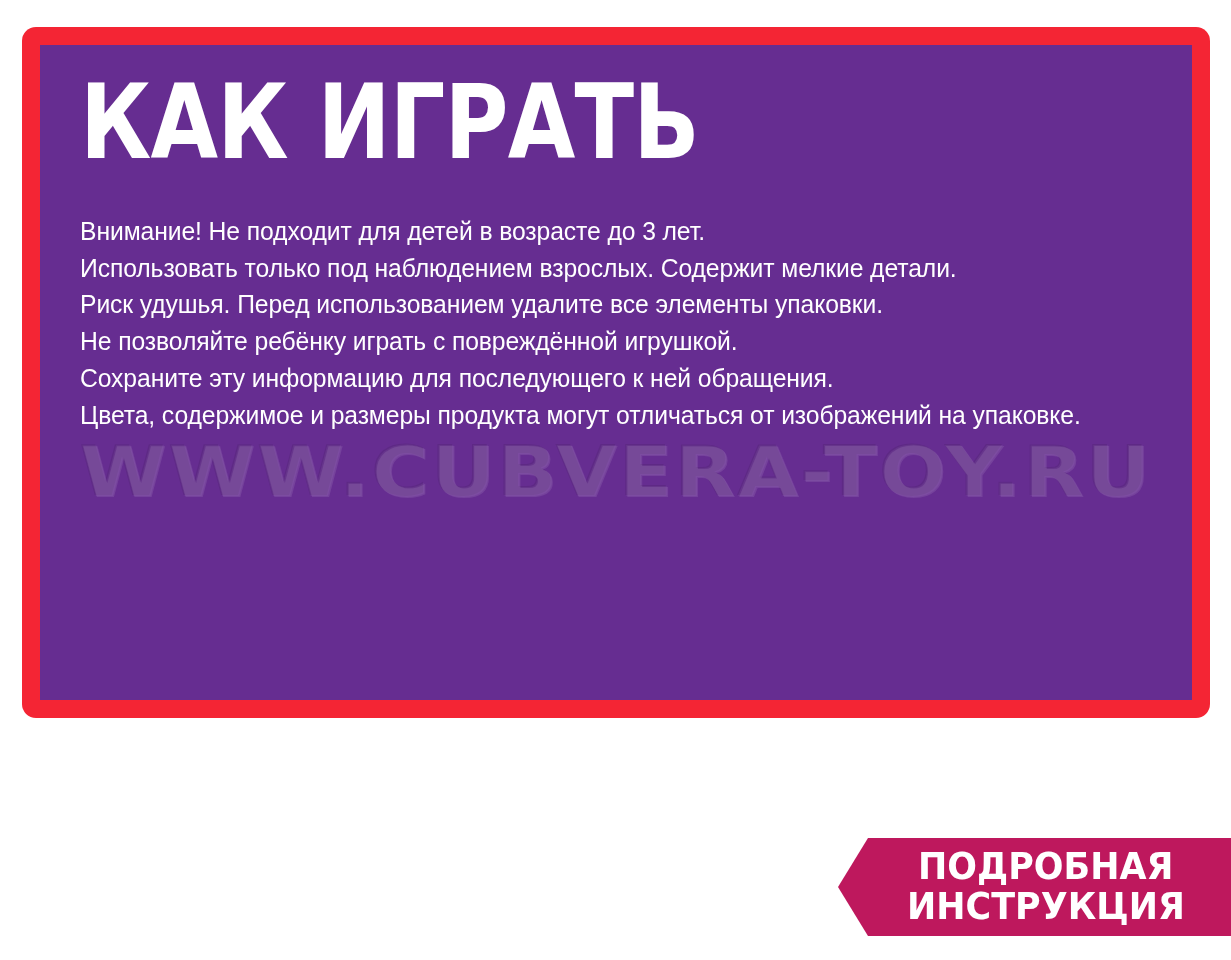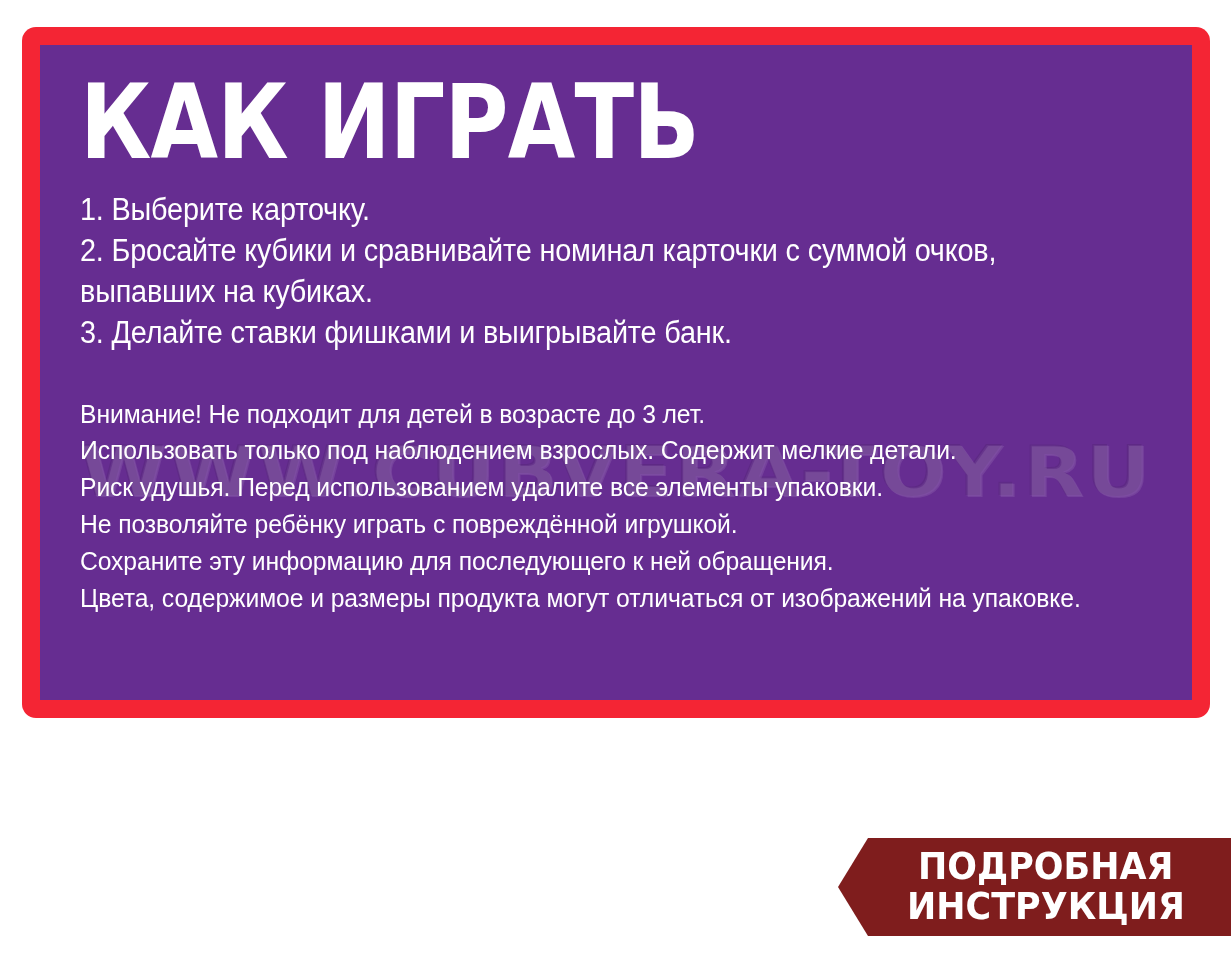--- a/index.html
+++ b/index.html
@@ -122,21 +122,21 @@
     transform-origin: left center;
   }
 
   
   .detail-badge {
     position: absolute;
     left: 838px;
     top: 838px;
     width: 393px;
     height: 98px;
-    background: #7f1d1d;
+    background: #be185d;
     color: #ffffff;
     display: flex;
     flex-direction: column;
     align-items: center;
     justify-content: center;
     -webkit-clip-path: polygon(30px 0, 100% 0, 100% 100%, 30px 100%, 0 50%);
     clip-path: polygon(30px 0, 100% 0, 100% 100%, 30px 100%, 0 50%);
     padding-left: 22px;
     box-sizing: border-box;
   }
@@ -154,25 +154,20 @@
 </head>
 <body>
 
 <div class="instruction-frame">
   <div class="instruction-panel">
 
     <div class="watermark">WWW.CUBVERA-TOY.RU</div>
 
     <h1 class="panel-title">КАК ИГРАТЬ</h1>
 
-    <ul class="steps">
-      <li class="step">1. Выберите карточку.</li>
-      <li class="step">2. Бросайте кубики и сравнивайте номинал карточки с суммой очков, выпавших  на кубиках.</li>
-      <li class="step">3. Делайте ставки фишками и выигрывайте банк.</li>
-    </ul>
 
     <ul class="warnings">
       <li class="warning-line">Внимание! Не подходит для детей в возрасте до 3 лет.</li>
       <li class="warning-line">Использовать только под наблюдением взрослых. Содержит мелкие детали.</li>
       <li class="warning-line">Риск удушья. Перед использованием удалите все элементы упаковки.</li>
       <li class="warning-line">Не позволяйте ребёнку играть с повреждённой игрушкой.</li>
       <li class="warning-line">Сохраните эту информацию для последующего к ней обращения.</li>
       <li class="warning-line">Цвета, содержимое и размеры продукта могут отличаться от изображений на упаковке.</li>
     </ul>
 

